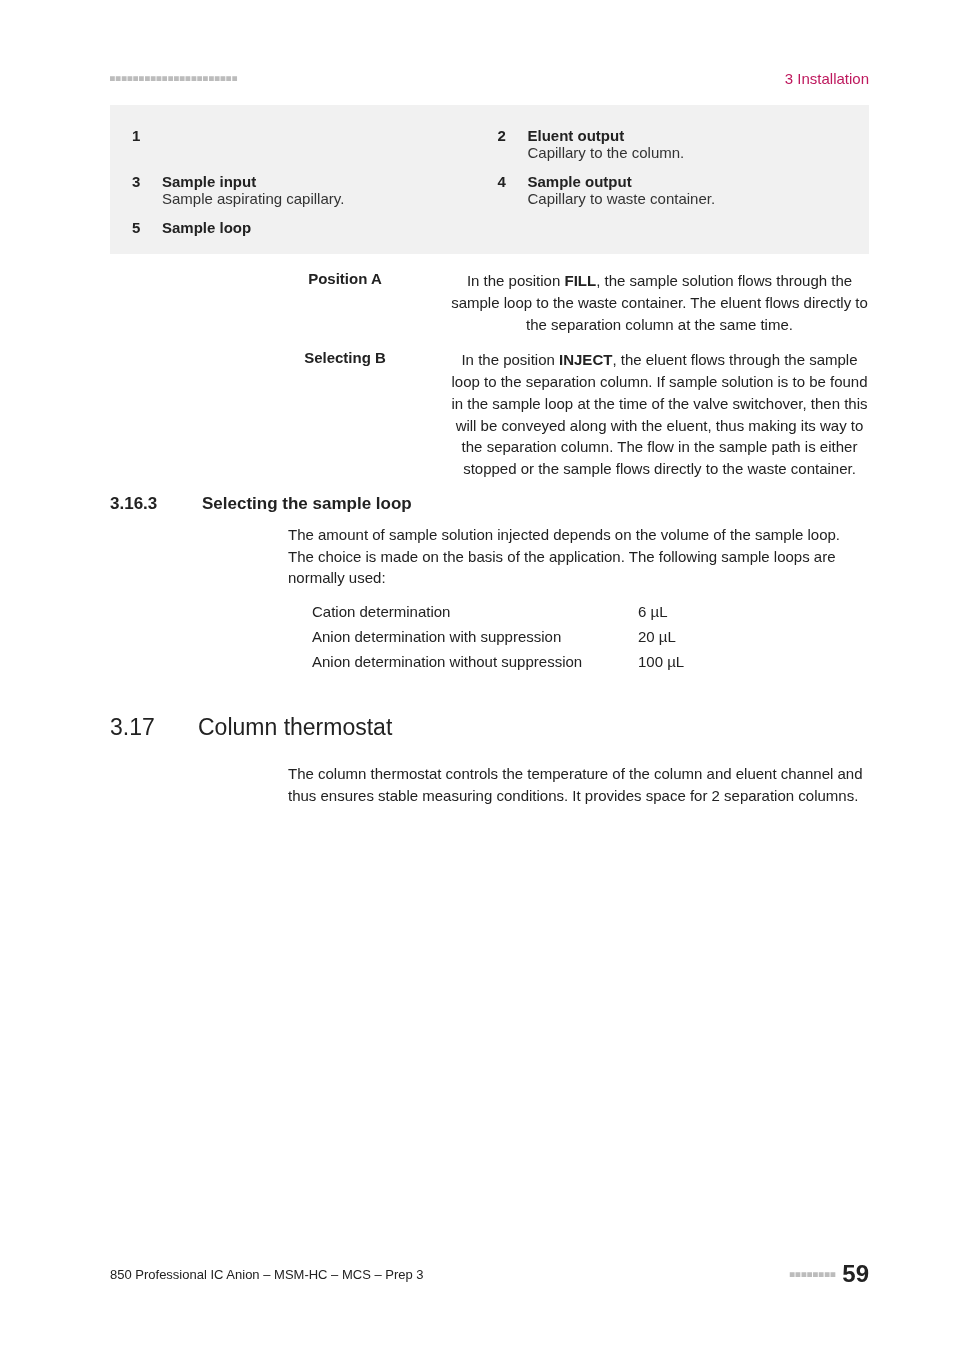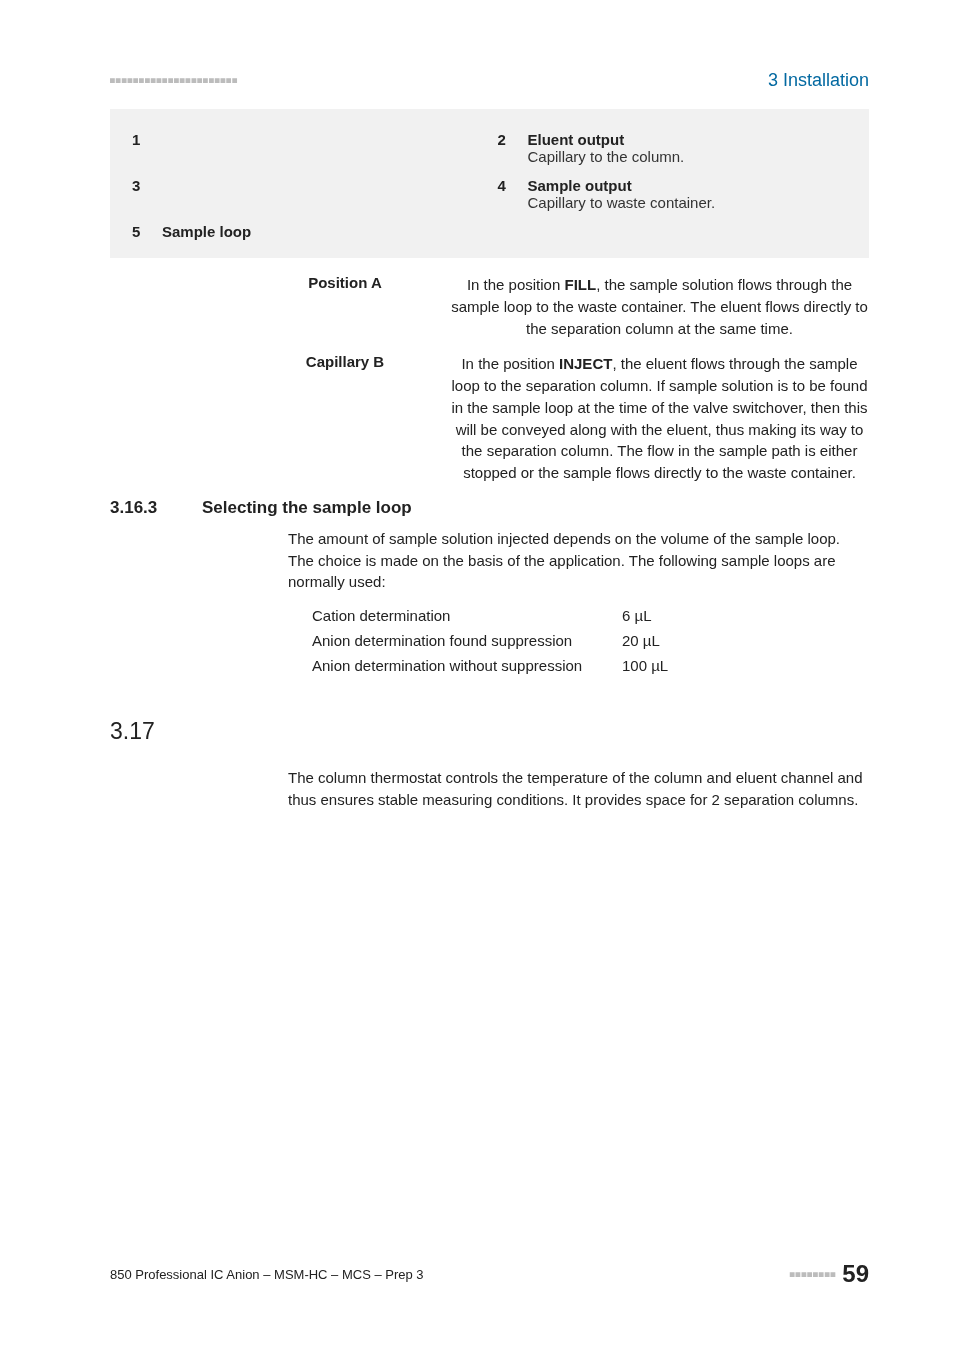--- a/index.html
+++ b/index.html
@@ -8,38 +8,38 @@
     font-size: 15px;
     color: #222;
     background: #fff;
     width: 954px;
     height: 1350px;
     position: relative;
     padding: 70px 85px 0 110px;
   }
   .dots-h { color: #bcbcbc; letter-spacing: 1px; font-size: 8px; font-family: monospace; }
   .top-bar { display: flex; justify-content: space-between; align-items: center; margin-bottom: 18px; }
-  .header-right { font-size: 18px; color: #0369a1; }
+  .header-right { font-size: 15px; color: #be185d; }
   .def-table { background: #f1f1f1; padding: 16px 14px 12px 14px; margin-bottom: 16px; }
   .def-row { display: flex; }
   .def-cell { display: flex; flex: 1; gap: 12px; padding: 6px 8px; }
   .def-num { font-weight: 700; width: 18px; flex-shrink: 0; }
   .def-body { flex: 1; }
   .def-title { font-weight: 700; }
   .def-desc { color: #333; }
   .positions { padding-left: 130px; text-align: center; }
   .pos-row { display: flex; margin-bottom: 14px; }
   .pos-label { font-weight: 700; width: 210px; flex-shrink: 0; }
   .pos-text { flex: 1; line-height: 1.45; }
   .pos-text b { font-weight: 700; }
   .section-h3 { font-weight: 700; font-size: 17px; margin-bottom: 10px; display: flex; }
   .section-h3 .secnum { width: 92px; }
   .body-text { padding-left: 178px; line-height: 1.45; margin-bottom: 10px; }
   .loop-table { padding-left: 202px; }
-  .loop-row { display: flex; padding: 4px 0; }
+  .loop-row { display: flex; padding: 4px 0; gap: 16px; }
   .loop-label { width: 310px; }
   .loop-val { }
   .section-h2 { font-weight: 400; font-size: 23px; margin-top: 40px; margin-bottom: 22px; display: flex; }
   .section-h2 .secnum { width: 88px; }
   .footer { position: absolute; bottom: 62px; left: 110px; right: 85px; display: flex; justify-content: space-between; align-items: center; font-size: 13px; gap: 31px; }
   .footer .pgarea { display: flex; align-items: center; gap: 6px; }
   .footer .page { font-weight: 700; font-size: 24px; }
 </style>
 </head>
 <body>
@@ -58,20 +58,24 @@
       <div class="def-num">2</div>
       <div class="def-body">
         <div class="def-title">Eluent output</div>
         <div class="def-desc">Capillary to the column.</div>
       </div>
     </div>
   </div>
   <div class="def-row">
     <div class="def-cell">
       <div class="def-num">3</div>
+      <div class="def-body">
+        <div class="def-title">Sample input</div>
+        <div class="def-desc">Sample aspirating capillary.</div>
+      </div>
     </div>
     <div class="def-cell">
       <div class="def-num">4</div>
       <div class="def-body">
         <div class="def-title">Sample output</div>
         <div class="def-desc">Capillary to waste container.</div>
       </div>
     </div>
   </div>
   <div class="def-row">
@@ -86,49 +90,50 @@
 </div>
 
 <div class="positions">
   <div class="pos-row">
     <div class="pos-label">Position A</div>
     <div class="pos-text">
       <span>In the position </span><b>FILL</b><span>, the sample solution flows through the sample loop to the waste container. The eluent flows directly to the separation column at the same time.</span>
     </div>
   </div>
   <div class="pos-row">
-    <div class="pos-label">Capillary B</div>
+    <div class="pos-label">Selecting B</div>
     <div class="pos-text">
       <span>In the position </span><b>INJECT</b><span>, the eluent flows through the sample loop to the separation column. If sample solution is to be found in the sample loop at the time of the valve switchover, then this will be conveyed along with the eluent, thus making its way to the separation column. The flow in the sample path is either stopped or the sample flows directly to the waste container.</span>
     </div>
   </div>
 </div>
 
 <div class="section-h3">
   <span class="secnum">3.16.3</span>
   <span>Selecting the sample loop</span>
 </div>
 <div class="body-text">The amount of sample solution injected depends on the volume of the sample loop. The choice is made on the basis of the application. The following sample loops are normally used:</div>
 <div class="loop-table">
   <div class="loop-row">
     <div class="loop-label">Cation determination</div>
     <div class="loop-val">6 µL</div>
   </div>
   <div class="loop-row">
-    <div class="loop-label">Anion determination found suppression</div>
+    <div class="loop-label">Anion determination with suppression</div>
     <div class="loop-val">20 µL</div>
   </div>
   <div class="loop-row">
     <div class="loop-label">Anion determination without suppression</div>
     <div class="loop-val">100 µL</div>
   </div>
 </div>
 
 <div class="section-h2">
   <span class="secnum">3.17</span>
+  <span>Column thermostat</span>
 </div>
 <div class="body-text">The column thermostat controls the temperature of the column and eluent channel and thus ensures stable measuring conditions. It provides space for 2 separation columns.</div>
 
 <div class="footer">
   <span>850 Professional IC Anion – MSM-HC – MCS – Prep 3</span>
   <span class="pgarea">
     <span class="dots-h">■■■■■■■■</span>
     <span class="page">59</span>
   </span>
 </div>

